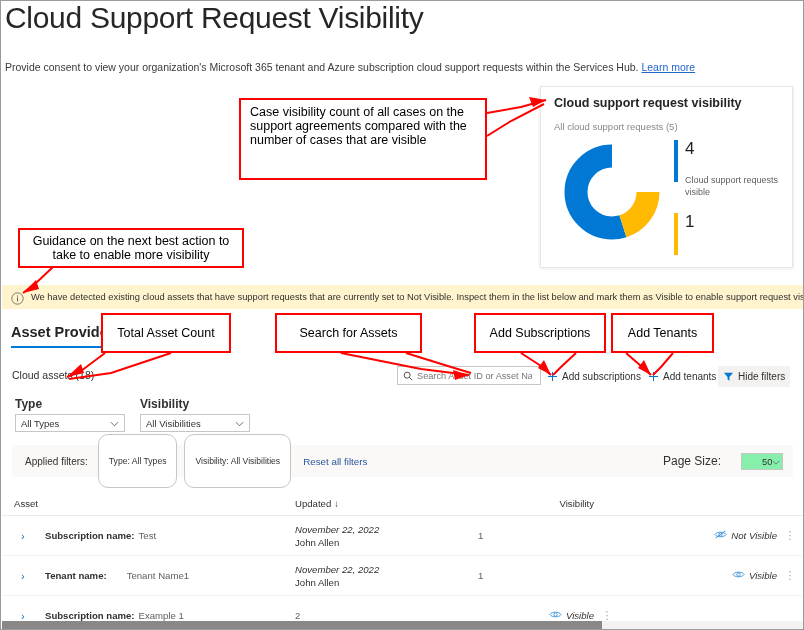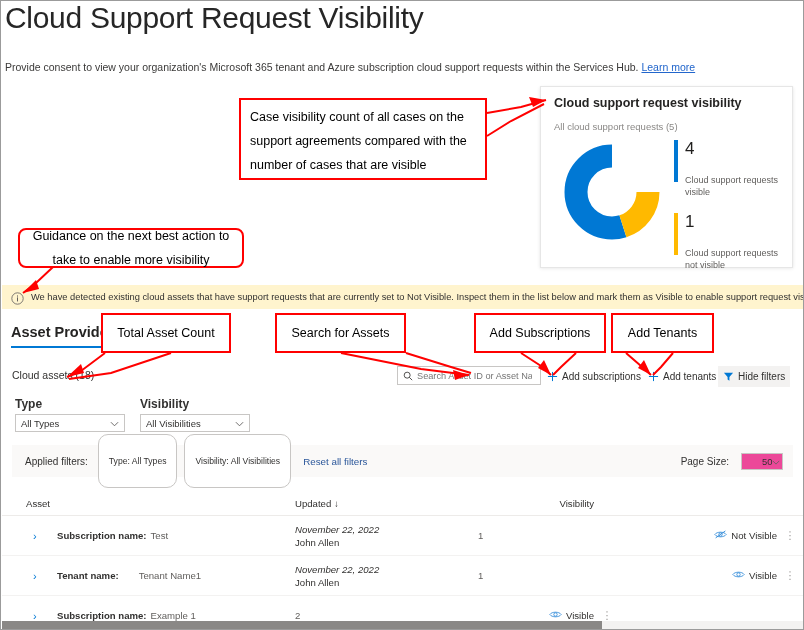--- a/index.html
+++ b/index.html
@@ -270,30 +270,30 @@
     cursor: pointer;
     white-space: nowrap;
   }
   .pagesize-wrap {
     position: absolute;
     right: 10px;
     display: flex;
     align-items: center;
   }
   .pagesize-label {
-    font-size: 10px;
-    color: #323130;
-    margin-right: 12px;
+    font-size: 12px;
+    color: #323130;
+    margin-right: 20px;
     white-space: nowrap;
   }
   .pagesize-select {
     width: 40px;
     height: 17px;
     border: 1px solid #c8c6c4;
-    background: #ec4899;
+    background: #86efac;
     box-sizing: border-box;
     display: flex;
     align-items: center;
     justify-content: space-between;
     padding: 0 20px;
     font-size: 9.4px;
     color: #323130;
     cursor: pointer;
   }
 
@@ -312,21 +312,21 @@
     font-size: 9.6px;
     color: #323130;
   }
   .trow {
     display: flex;
     align-items: center;
     height: 39px;
     border-bottom: 1px solid #f3f2f1;
     font-size: 9.6px;
   }
-  .c-asset   { width: 293px; padding-left: 24px; box-sizing: border-box; display: flex; align-items: center; }
+  .c-asset   { width: 293px; padding-left: 12px; box-sizing: border-box; display: flex; align-items: center; }
   .c-updated { width: 183px; box-sizing: border-box; }
   .c-count   { width: 203px; box-sizing: border-box; }
   .c-vis     { width: 122px; box-sizing: border-box; display: flex; align-items: center; justify-content: flex-end; padding-right: 6px; }
 
   .chev {
     width: 16px;
     flex: 0 0 auto;
     color: #0078d4;
     font-size: 11px;
     margin-right: 8px;
@@ -340,21 +340,21 @@
     white-space: nowrap;
   }
   .asset-name {
     color: #605e5c;
     white-space: nowrap;
   }
   .asset-name.pad { margin-left: 16px; }
   .upd-date { color: #323130; line-height: 13px; font-style: italic; }
   .upd-user { color: #323130; line-height: 13px; }
   .count-val { color: #605e5c; }
-  .vis-label { color: #323130; margin-left: 4px; white-space: nowrap; }
+  .vis-label { color: #323130; margin-left: 4px; white-space: nowrap; font-style: italic; }
   .kebab {
     width: 14px;
     text-align: center;
     color: #a19f9d;
     font-size: 11px;
     letter-spacing: 0;
     margin-left: 6px;
     cursor: pointer;
   }
 
@@ -376,21 +376,21 @@
   }
 
   
   .anno {
     position: absolute;
     border: 2px solid #ff0000;
     background: #ffffff;
     box-sizing: border-box;
     font-size: 12.5px;
     color: #000;
-    line-height: 24px;
+    line-height: 14px;
     padding: 5px 9px;
     z-index: 20;
   }
   .anno.center { text-align: center; }
   .anno-svg {
     position: absolute;
     left: 0; top: 0;
     width: 804px; height: 630px;
     pointer-events: none;
     z-index: 19;
@@ -420,21 +420,20 @@
 
   <div class="legend">
     <div class="legend-item">
       <div class="legend-bar" style="background:#0078D4"></div>
       <div class="legend-value">4</div>
       <div class="legend-label">Cloud support requests visible</div>
     </div>
     <div class="legend-item">
       <div class="legend-bar" style="background:#FFB900"></div>
       <div class="legend-value">1</div>
-      <div class="legend-label">Cloud support requests not visible</div>
     </div>
   </div>
 </div>
 
 <div class="info-bar">
   <span class="info-icon">
     <svg width="13" height="13" viewBox="0 0 16 16">
       <circle cx="8" cy="8" r="7" fill="none" stroke="#605e5c" stroke-width="1"></circle>
       <rect x="7.4" y="6.6" width="1.2" height="5" fill="#605e5c"></rect>
       <rect x="7.4" y="4.2" width="1.2" height="1.5" fill="#605e5c"></rect>
@@ -642,29 +641,29 @@
 
   <polyline points="625,352 640,365 650,374" fill="none" stroke="#ff0000" stroke-width="2"></polyline>
   <polygon points="650,374 643,359 637,367" fill="#ff0000"></polygon>
   <polyline points="672,352 660,366 652,374" fill="none" stroke="#ff0000" stroke-width="2"></polyline>
 </svg>
 
 <div class="anno" id="anno-case-visibility" style="left:238px; top:97px; width:248px; height:82px;">
   <span>Case visibility count of all cases on the support agreements compared with the number of cases that are visible</span>
 </div>
 
-<div class="anno center" id="anno-guidance" style="left:17px; top:227px; width:226px; height:40px; display:flex; align-items:center; justify-content:center;border-radius:8px;">
+<div class="anno center" id="anno-guidance" style="left:17px; top:227px; width:226px; height:40px; display:flex; align-items:center; justify-content:center;">
   <span>Guidance on the next best action to take to enable more visibility</span>
 </div>
 
 <div class="anno center" id="anno-total-asset-count" style="left:100px; top:312px; width:130px; height:40px; display:flex; align-items:center; justify-content:center;">
   <span>Total Asset Count</span>
 </div>
 
-<div class="anno center" id="anno-search-for-assets" style="left:274px; top:312px; width:131px; height:40px; display:flex; align-items:center; justify-content:center;">
+<div class="anno center" id="anno-search-for-assets" style="left:274px; top:312px; width:147px; height:40px; display:flex; align-items:center; justify-content:center;">
   <span>Search for Assets</span>
 </div>
 
 <div class="anno center" id="anno-add-subscriptions" style="left:473px; top:312px; width:132px; height:40px; display:flex; align-items:center; justify-content:center;">
   <span>Add Subscriptions</span>
 </div>
 
 <div class="anno center" id="anno-add-tenants" style="left:610px; top:312px; width:103px; height:40px; display:flex; align-items:center; justify-content:center;">
   <span>Add Tenants</span>
 </div>

